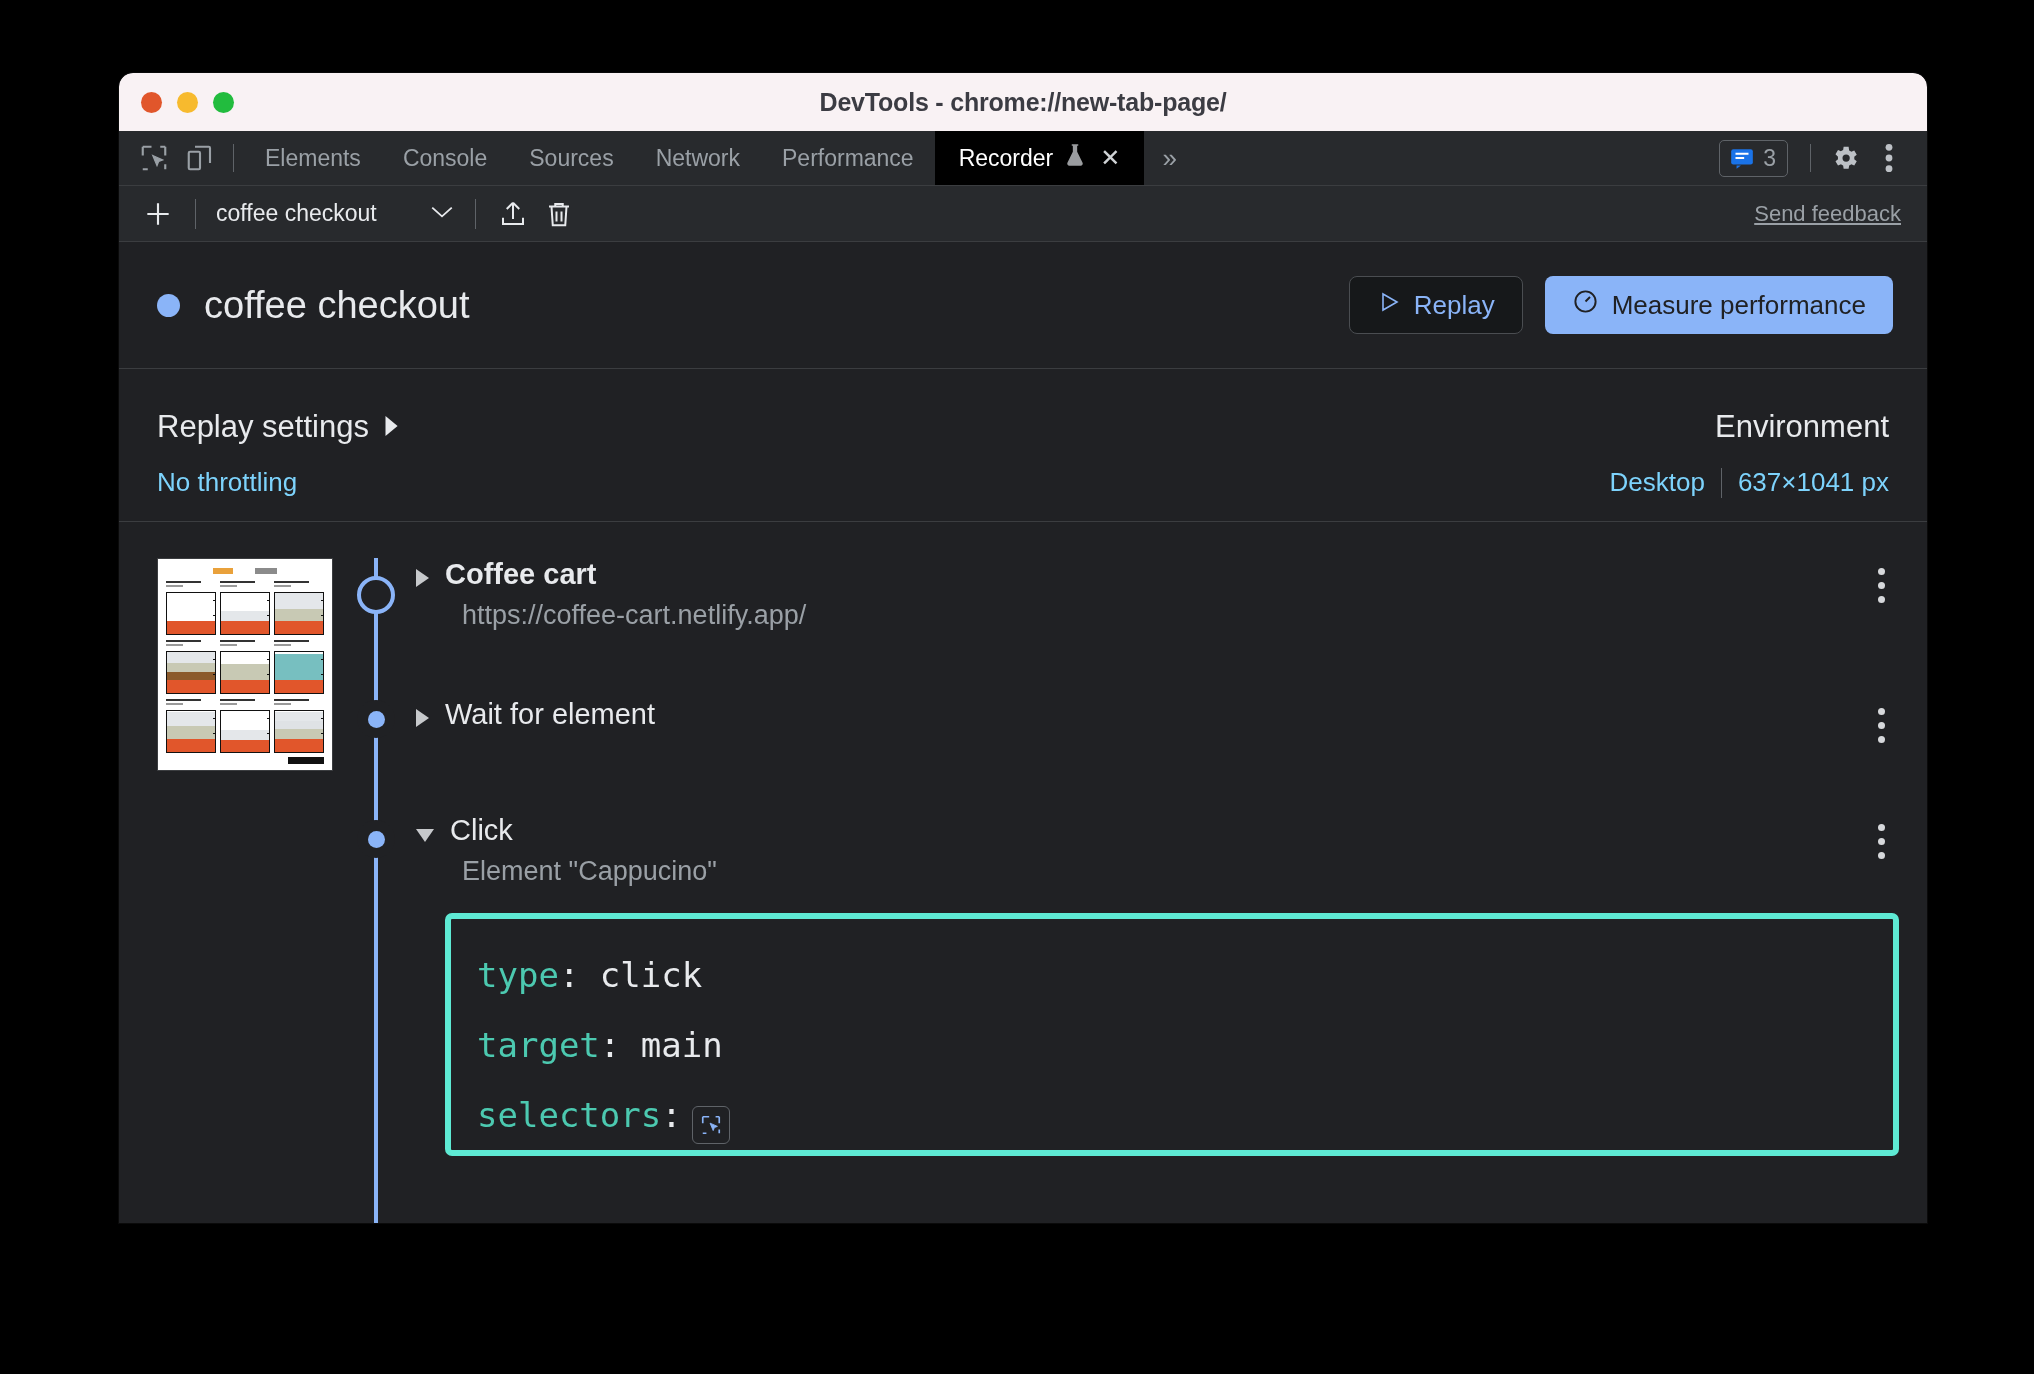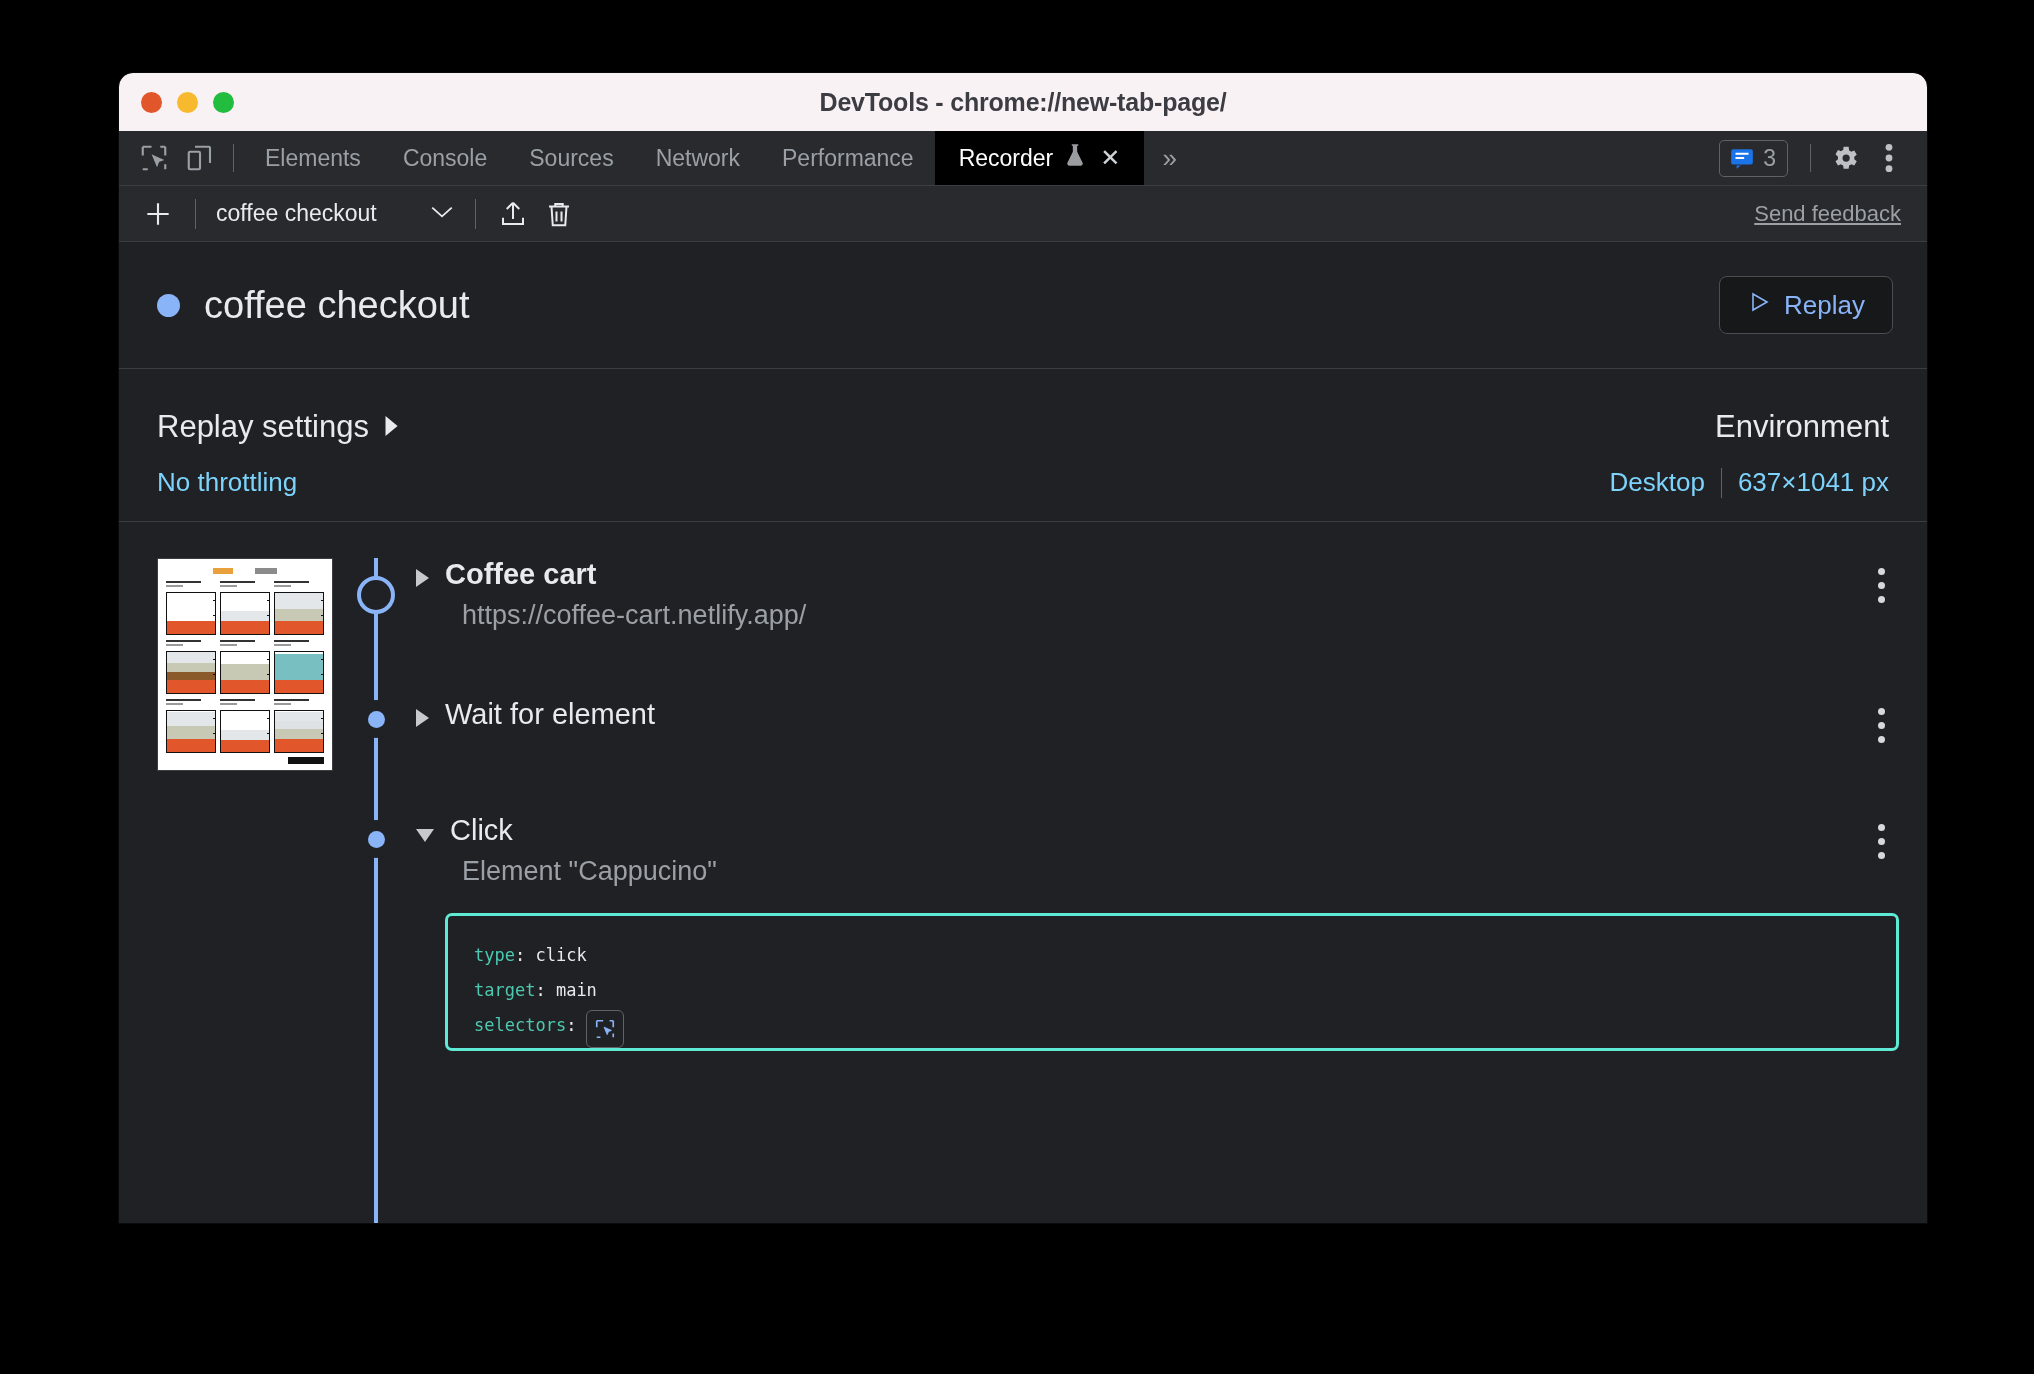--- a/index.html
+++ b/index.html
@@ -238,25 +238,25 @@
   .kebab {
     position: absolute; right: 8px; top: 4px;
     display: flex; flex-direction: column; gap: 7px; cursor: pointer;
     padding: 6px;
   }
   .kebab i { width: 7px; height: 7px; border-radius: 50%; background: #d6d8db; display:block; }
 
   .code-box {
     margin: 26px 0 0 29px;
     background: #202124;
-    border: 3px solid #5eead4;
+    border: 6px solid #5eead4;
     border-radius: 7px;
     padding: 22px 26px 0 26px;
     font-family: "DejaVu Sans Mono", monospace;
-    font-size: 17px;
+    font-size: 34px;
     line-height: 2.05;
     color: #e8eaed;
   }
   .code-box .k { color: #4cc9b0; }
   .inspect-btn {
     display: inline-flex; align-items: center; justify-content: center;
     width: 38px; height: 38px; border: 1px solid #5f6368; border-radius: 6px;
     vertical-align: -9px; margin-left: 10px; cursor: pointer;
   }
 </style>
@@ -377,20 +377,29 @@
       <span id="rec-title-text">coffee checkout</span>
     </div>
     <div id="rec-header-actions">
       <div class="btn secondary">
         <span>
           <svg width="24" height="24" viewBox="0 0 24 24" fill="none" stroke="#8ab4f8" stroke-width="1.6">
             <path d="M6 4l14 8-14 8z"></path>
           </svg>
         </span>
         <span>Replay</span>
+      </div>
+      <div class="btn primary">
+        <span>
+          <svg width="27" height="27" viewBox="0 0 24 24" fill="none" stroke="#202124" stroke-width="1.7">
+            <circle cx="12" cy="12" r="9"></circle>
+            <path d="M12 12l4-4"></path>
+          </svg>
+        </span>
+        <span>Measure performance</span>
       </div>
     </div>
   </div>
 
   <div id="settings-row">
     <div class="st-left">
       <div class="st-head clickable">
         <span>Replay settings</span>
         <span>
           <svg width="16" height="22" viewBox="0 0 14 20" fill="#e8eaed">

